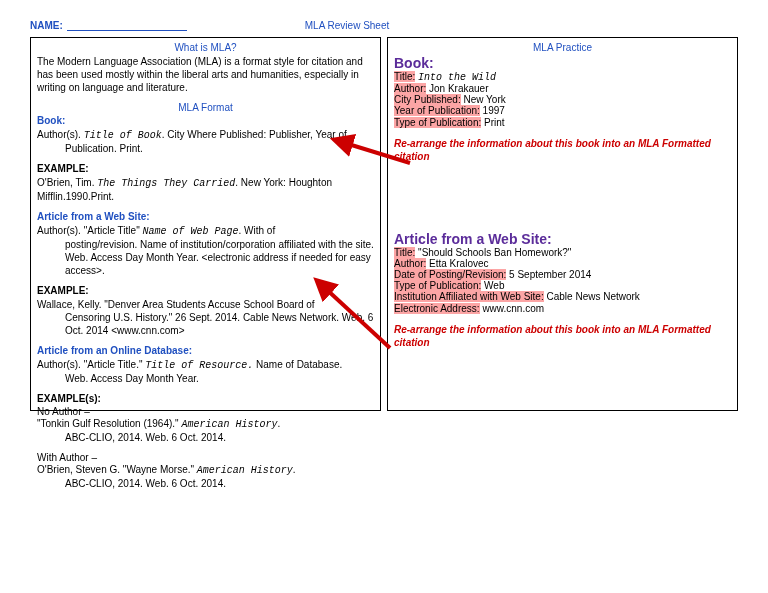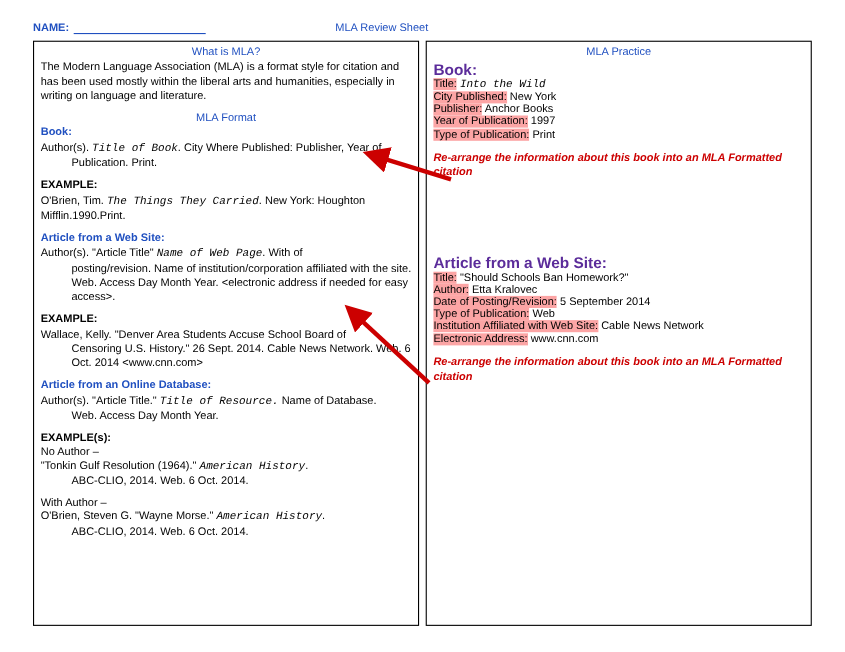--- a/index.html
+++ b/index.html
@@ -27,21 +27,21 @@
       margin-left: 4px;
       vertical-align: bottom;
     }
     .header-title {
       color: #2050c0;
       margin-left: 118px;
     }
     .columns {
       display: flex;
       gap: 6px;
-      height: 532px;
+      height: 374px;
     }
     .col {
       flex: 1;
       border: 1px solid #000;
       padding: 4px 6px;
       position: relative;
     }
     .center-head {
       text-align: center;
       color: #2050c0;
@@ -115,22 +115,22 @@
       <span>O'Brien, Steven G. "Wayne Morse." </span><span class="italic">American History</span><span>.</span>
       <div class="indent">ABC-CLIO, 2014. Web. 6 Oct. 2014.</div>
     </div>
   </div>
 
   <div class="col">
     <div class="center-head">MLA Practice</div>
 
     <div class="purple-bold">Book:</div>
     <div><span class="hl">Title:</span> <span class="italic">Into the Wild</span></div>
+    <div><span class="hl">Author:</span><span> Jon Krakauer</span></div>
     <div><span class="hl">City Published:</span><span> New York</span></div>
-    <div><span class="hl">Publisher:</span><span> Anchor Books</span></div>
     <div><span class="hl">Year of Publication:</span><span> 1997</span></div>
     <div class="para"><span class="hl">Type of Publication:</span><span> Print</span></div>
 
     <div class="red-bold para">Re-arrange the information about this book into an MLA Formatted citation</div>
 
     <div style="height:60px"></div>
 
     <div class="purple-bold">Article from a Web Site:</div>
     <div><span class="hl">Title:</span><span> "Should Schools Ban Homework?"</span></div>
     <div><span class="hl">Author:</span><span> Etta Kralovec</span></div>

